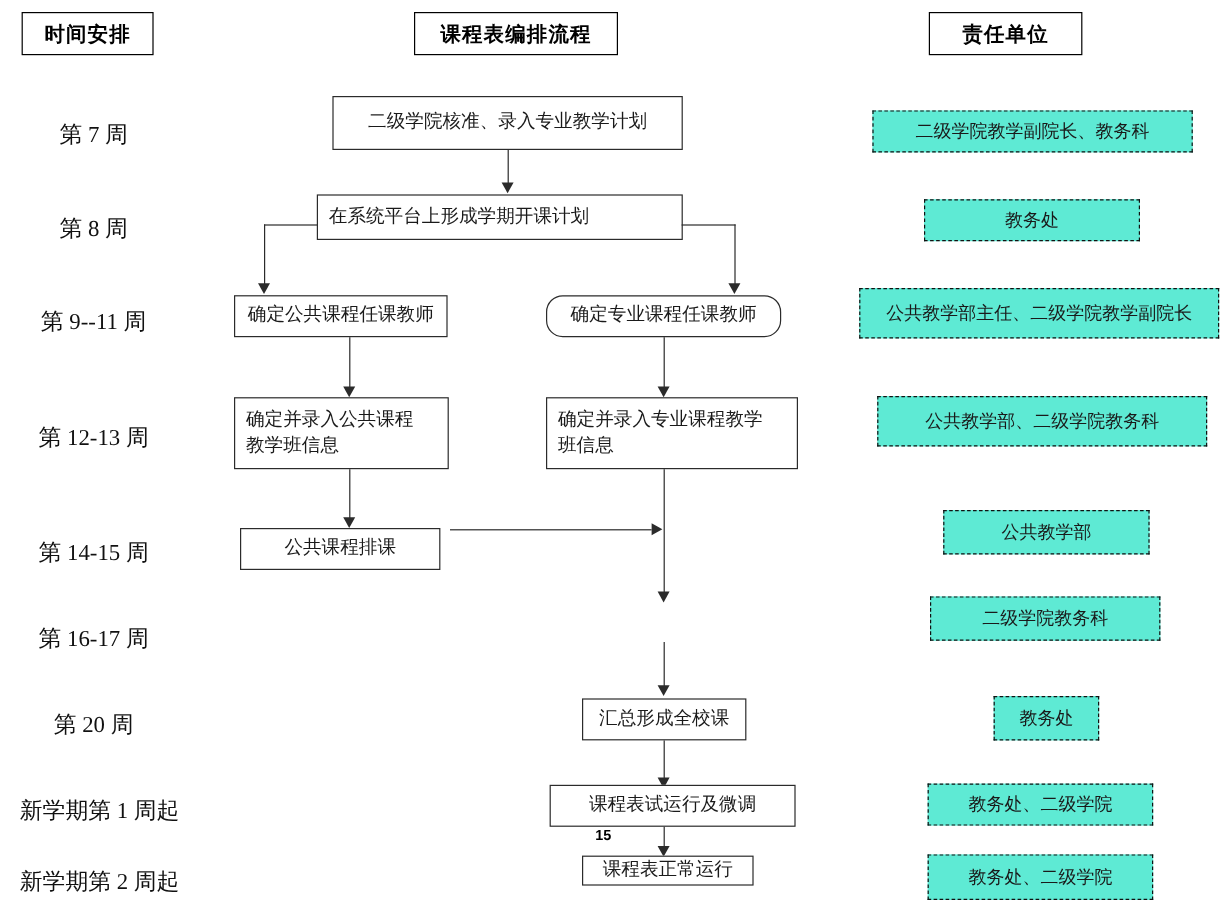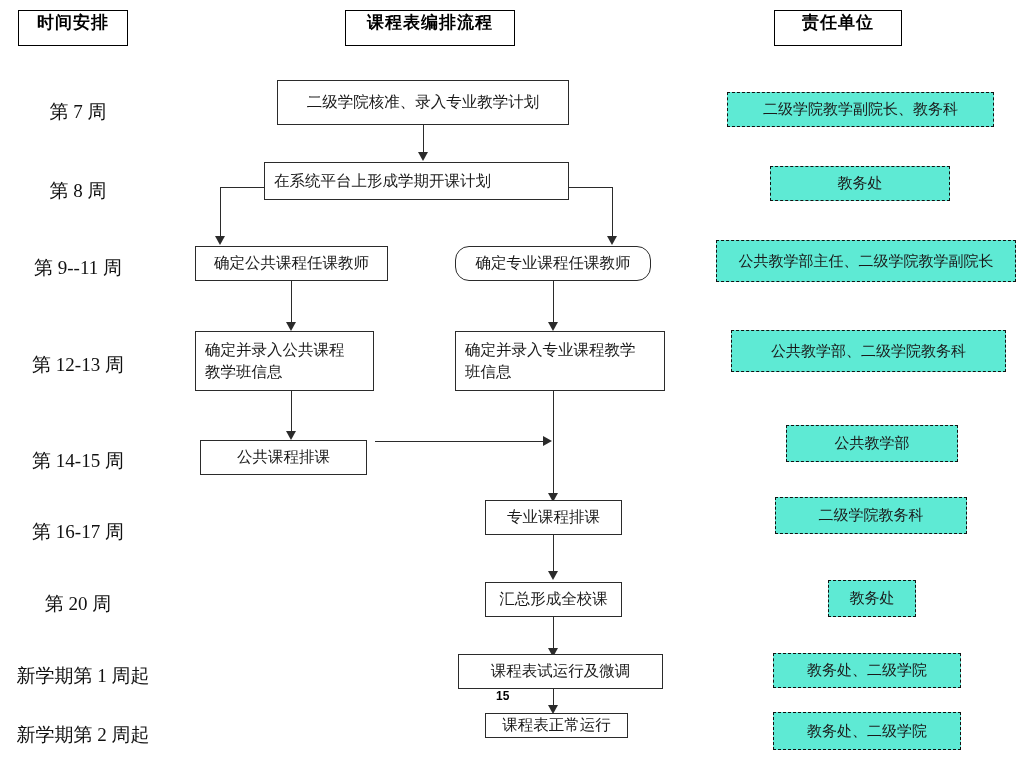--- a/index.html
+++ b/index.html
@@ -18,20 +18,21 @@
     overflow: hidden;
     background: #ffffff;
   }
 
   
   .col-header {
     position: absolute;
     box-sizing: border-box;
     border: 1.5px solid #000;
     display: flex;
+    align-items: center;
     justify-content: center;
     font-family: "Liberation Sans", "DejaVu Sans", sans-serif;
     font-weight: bold;
     font-size: 17px;
     letter-spacing: 1px;
     background: #fff;
     white-space: nowrap;
   }
 
   
@@ -161,21 +162,21 @@
   <div class="flow-box left-text" style="left:264px; top:162px; width:305px; height:38px;">在系统平台上形成学期开课计划</div>
 
   <div class="hline" style="left:220px; top:187px; width:45px;"></div>
   <div class="vline" style="left:220px; top:187px; height:51px;"></div>
   <div class="arrow-down" style="left:215px; top:236px;"></div>
 
   <div class="hline" style="left:568px; top:187px; width:45px;"></div>
   <div class="vline" style="left:612px; top:187px; height:51px;"></div>
   <div class="arrow-down" style="left:607px; top:236px;"></div>
 
-  <div class="flow-box center-text" style="left:195px; top:246px; width:193px; height:35px;">确定公共课程任课教师</div>
+  <div class="flow-box center-text" style="left:195px; top:246px; width:178px; height:35px;font-family:Liberation Mono, monospace;">确定公共课程任课教师</div>
 
   <div class="flow-box center-text" style="left:455px; top:246px; width:196px; height:35px;border-radius:14px;">确定专业课程任课教师</div>
 
   <div class="vline" style="left:291px; top:281px; height:43px;"></div>
   <div class="arrow-down" style="left:286px; top:322px;"></div>
 
   <div class="vline" style="left:553px; top:281px; height:43px;"></div>
   <div class="arrow-down" style="left:548px; top:322px;"></div>
 
   <div class="flow-box left-text" style="left:195px; top:331px; width:179px; height:60px;">确定并录入公共课程
@@ -188,21 +189,20 @@
   <div class="arrow-down" style="left:286px; top:431px;"></div>
 
   <div class="vline" style="left:553px; top:391px; height:107px;"></div>
   <div class="arrow-down" style="left:548px; top:493px;"></div>
 
   <div class="flow-box center-text" style="left:200px; top:440px; width:167px; height:35px;">公共课程排课</div>
 
   <div class="hline" style="left:375px; top:441px; width:168px;"></div>
   <div class="arrow-right" style="left:543px; top:436px;"></div>
 
-  <div class="flow-box center-text" style="left:485px; top:500px; width:137px; height:35px;">专业课程排课</div>
 
   <div class="vline" style="left:553px; top:535px; height:38px;"></div>
   <div class="arrow-down" style="left:548px; top:571px;"></div>
 
   <div class="flow-box center-text" style="left:485px; top:582px; width:137px; height:35px;">汇总形成全校课</div>
 
   <div class="vline" style="left:553px; top:617px; height:33px;"></div>
   <div class="arrow-down" style="left:548px; top:648px;"></div>
 
   <div class="flow-box center-text" style="left:458px; top:654px; width:205px; height:35px;">课程表试运行及微调</div>

